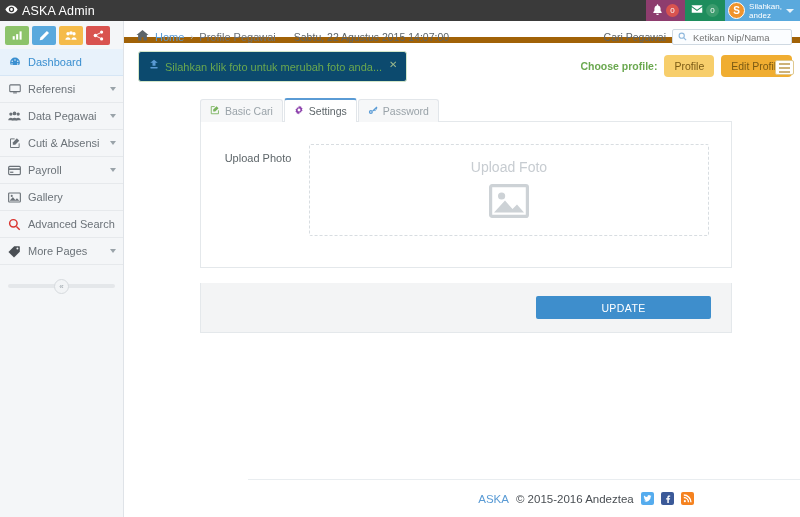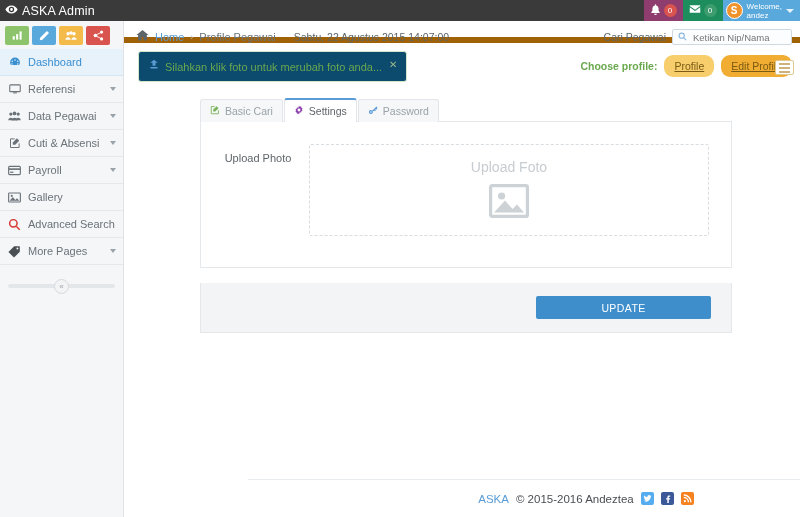--- a/index.html
+++ b/index.html
@@ -100,21 +100,21 @@
   .alertrow { display:flex; align-items:flex-start; padding:8px 8px 0 14px; }
   .alert-box {
     background:#0c4a6e; border:1px solid #d3e6c8; border-radius:3px;
     padding:7px 9px; display:flex; align-items:center; gap:5px; min-width:252px;
   }
   .alert-text { color:#6aa84f; font-size:11px; }
   .alert-x { color:#9cb98c; font-size:10px; margin-left:2px; align-self:flex-start; }
 
   .profile-choose { margin-left:auto; display:flex; align-items:center; gap:7px; padding-top:4px; position:relative; }
   .choose-lbl { color:#6aa84f; font-size:10.5px; font-weight:bold; }
-  .pbtn { height:22px; padding:0 10px; font-size:10.5px; display:flex; align-items:center; border-radius:9px;text-decoration:underline; }
+  .pbtn { height:22px; padding:0 10px; font-size:10.5px; display:flex; align-items:center; border-radius:4px; }
   .pbtn-1 { background:#f7ce6b; color:#7a5a14; }
   .pbtn-2 { background:#f0ad31; color:#7a5a14; }
   .list-ico {
     position:absolute; right:-2px; top:9px; width:19px; height:15px;
     background:#fff; border:1px solid #e0c98f; border-radius:2px;
     display:flex; flex-direction:column; justify-content:center; gap:2px; padding:0 3px;
   }
   .list-ico i { display:block; height:2px; background:#cdb27a; }
 
   
@@ -190,21 +190,21 @@
       <svg width="12" height="12" viewBox="0 0 16 16" fill="#fff">
           <path d="M1 3h14v1L8 9 1 4V3zm0 2.6V13h14V5.6L8 10.5 1 5.6z"></path>
         </svg>
     </span>
     <span class="badge badge-green">0</span>
   </div>
 
   <div class="tb-user">
     <div class="avatar">S</div>
     <div>
-      <div class="welcome">Welcome,</div>
+      <div class="welcome">Silahkan,</div>
       <div class="welcome">andez</div>
     </div>
     <span class="caret-dn"></span>
   </div>
 </div>
 
 <div class="sidebar">
   <div class="quick-row">
     <div class="qbtn q-green">
       <svg width="11" height="11" viewBox="0 0 16 16" fill="#fff">

